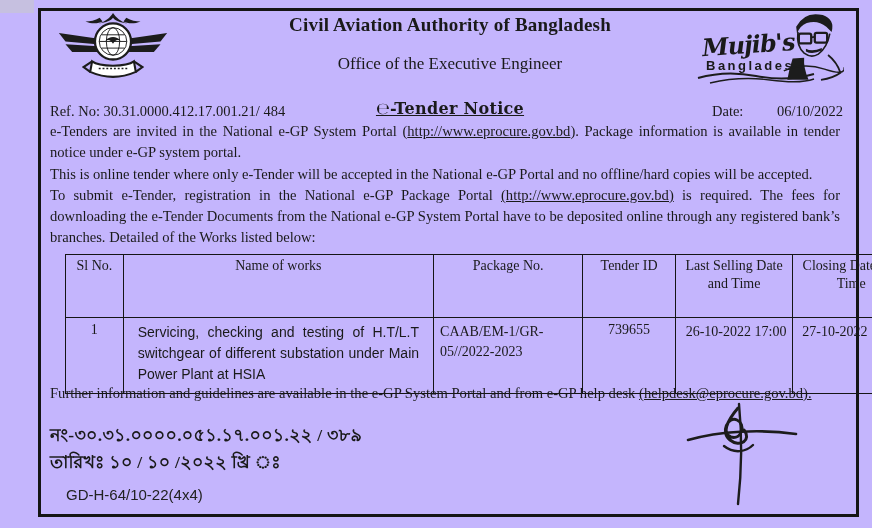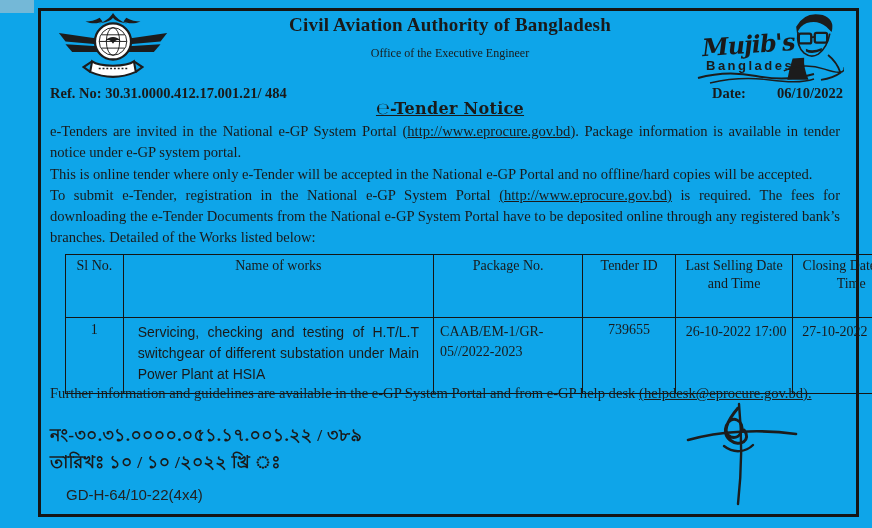--- a/index.html
+++ b/index.html
@@ -1,46 +1,46 @@
 <!DOCTYPE html>
 <html><head>
 <meta charset="utf-8">
 <style>
   * { margin:0; padding:0; box-sizing:border-box; }
   html,body { background:#ffffff; }
   .page {
-    position:relative; width:872px; height:528px; background:#0ea5e9;
+    position:relative; width:872px; height:528px; background:#c4b5fd;
     font-family:"Liberation Serif", serif; color:#1a1a1a; overflow:hidden;
   }
   .doc-border {
     position:absolute; left:38px; top:8px; width:821px; height:509px;
     border:3px solid #151515;
   }
   .smudge { position:absolute; left:0; top:0; width:34px; height:13px; background:#c9c9c9; opacity:.55; }
 
   
   .caab-logo { position:absolute; left:56px; top:12px; width:114px; height:76px; }
   .head-center { position:absolute; left:185px; top:14px; width:530px; text-align:center; }
   .org { font-size:19px; font-weight:700; letter-spacing:.2px; }
-  .office { font-size:12px; margin-top:10px; }
+  .office { font-size:17px; margin-top:18px; }
   .division { font-size:15px; margin-top:2px; text-decoration:underline; }
   .mujib { position:absolute; left:694px; top:8px; width:150px; height:80px; }
   .mujib-word {
     position:absolute; left:8px; top:22px; font-family:"DejaVu Serif", serif;
     font-style:italic; font-weight:700; font-size:24px; transform:rotate(-4deg);
     letter-spacing:-1px;
   }
   .mujib-sub {
     position:absolute; left:12px; top:50px; font-family:"Liberation Sans", sans-serif;
     font-size:13px; font-weight:700; letter-spacing:2.5px;
   }
   .mujib-portrait { position:absolute; right:0; top:0; width:62px; height:78px; }
   .mujib-wave { position:absolute; left:2px; top:58px; width:120px; height:20px; }
 
-  .ref-line { position:absolute; left:50px; top:85px; width:790px; font-size:14.5px; font-weight:700; }
+  .ref-line { position:absolute; left:50px; top:103px; width:790px; font-size:14.5px; font-weight:400; }
   .date-label { position:absolute; left:662px; top:0; }
   .date-value { position:absolute; left:727px; top:0; }
 
   .notice-title {
     position:absolute; left:185px; top:99px; width:530px; text-align:center;
     font-family:"DejaVu Serif","DejaVu Sans",serif; font-size:16px; font-weight:700;
     text-decoration:underline; letter-spacing:.3px;
   }
 
   .body-copy { position:absolute; left:50px; top:121px; width:790px; font-size:14.6px; line-height:21.3px; }
@@ -130,21 +130,21 @@
     <span>Ref. No: 30.31.0000.412.17.001.21/ 484</span>
     <span class="date-label">Date:</span>
     <span class="date-value">06/10/2022</span>
   </div>
 
   <div class="notice-title">℮-Tender Notice</div>
 
   <div class="body-copy">
     <p><span>e-Tenders are invited in the National e-GP System Portal (</span><span class="u">http://www.eprocure.gov.bd</span><span>). Package information is available in tender notice under e-GP system portal.</span></p>
     <p>This is online tender where only e-Tender will be accepted in the National e-GP Portal and no offline/hard copies will be accepted.</p>
-    <p><span>To submit e-Tender, registration in the National e-GP System Portal </span><span class="u">(http://www.eprocure.gov.bd)</span><span> is required. The fees for downloading the e-Tender Documents from the National e-GP System Portal have to be deposited online through any registered bank’s branches. Detailed of the Works listed below:</span></p>
+    <p><span>To submit e-Tender, registration in the National e-GP Package Portal </span><span class="u">(http://www.eprocure.gov.bd)</span><span> is required. The fees for downloading the e-Tender Documents from the National e-GP System Portal have to be deposited online through any registered bank’s branches. Detailed of the Works listed below:</span></p>
   </div>
 
   <table class="works">
     <colgroup>
       <col style="width:53px">
         <col style="width:285px">
         <col style="width:137px">
       <col style="width:85px">
         <col style="width:108px">
         <col style="width:107px">

